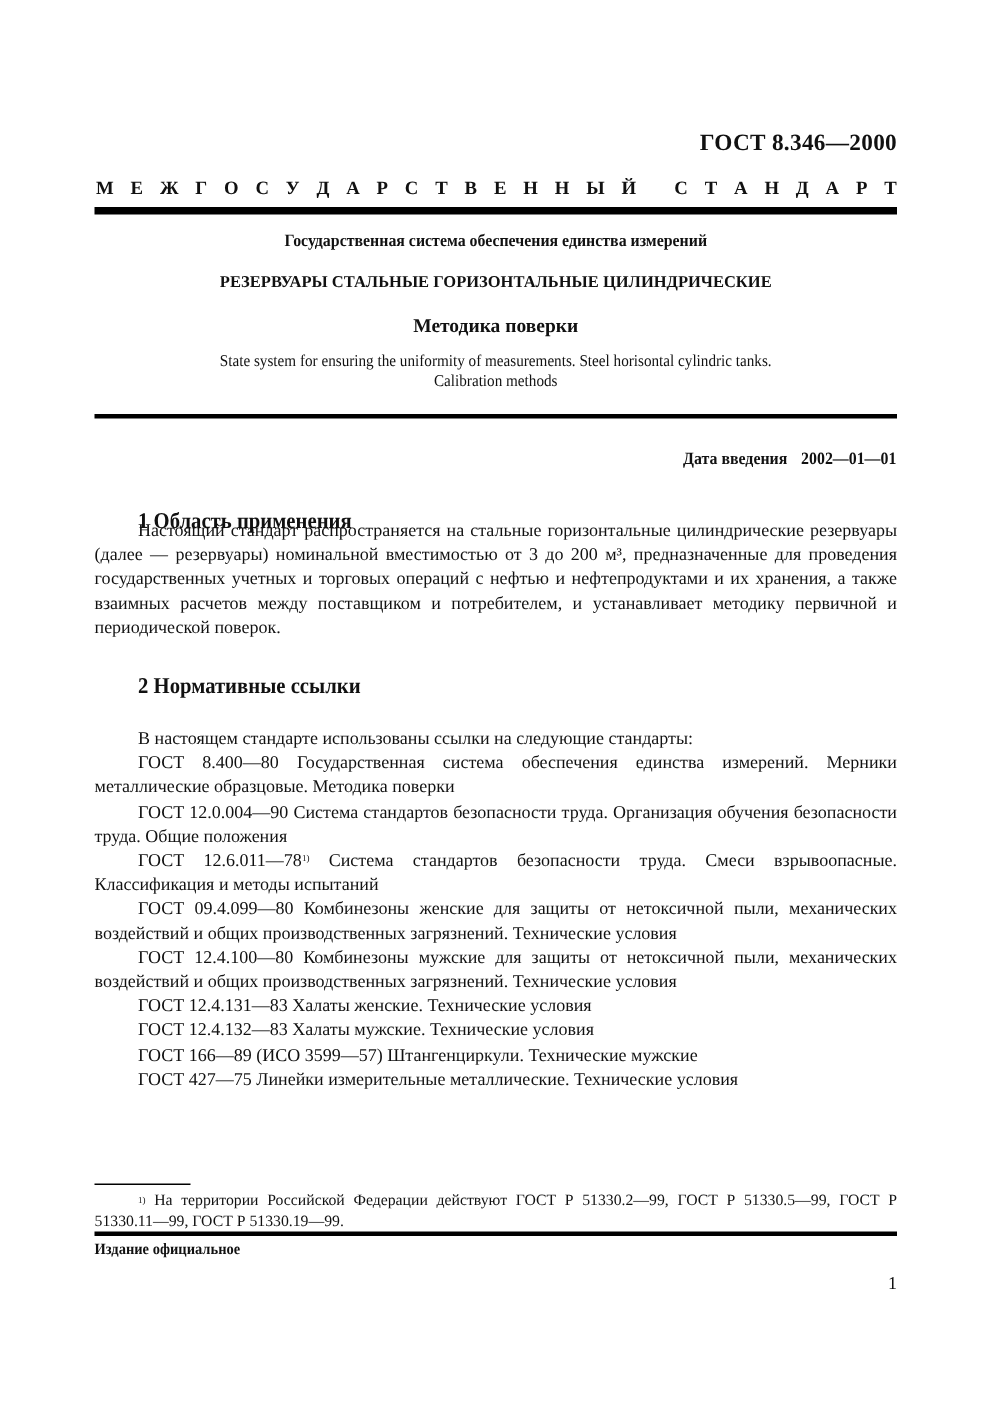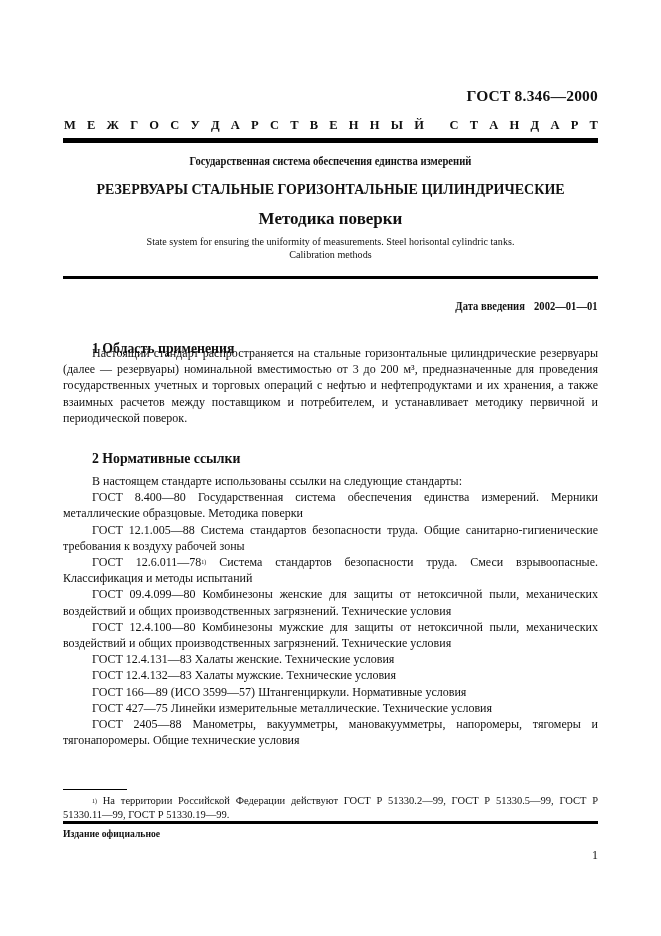--- a/index.html
+++ b/index.html
@@ -14,22 +14,22 @@
   }
   .mezh {
     top: 118px; left: 64px; width: 534px; font-size: 12.5px; font-weight: bold;
     display: flex; justify-content: space-between; white-space: nowrap;
   }
   .mezh span { display: inline-block; }
   .rule-thick { left: 63px; width: 535px; height: 5px; background: #000; }
   .rule-mid { left: 63px; width: 535px; height: 3px; background: #000; }
   .center { left: 63px; width: 535px; text-align: center; }
   .t-system { top: 155px; font-size: 11.5px; font-weight: bold; transform: scaleX(0.92); }
-  .t-main { top: 182px; font-size: 14px; font-weight: bold; }
-  .t-sub { top: 209px; font-size: 17px; font-weight: bold; }
+  .t-main { top: 182px; font-size: 11px; font-weight: bold; }
+  .t-sub { top: 209px; font-size: 13px; font-weight: bold; }
   .t-en { top: 235px; font-size: 11px; line-height: 13px; transform: scaleX(0.92); }
   .date-line { top: 300px; right: 63px; font-size: 11.5px; font-weight: bold; transform: scaleX(0.92); transform-origin: right; }
   .date-line .val { margin-left: 10px; }
   h2.sec {
     position: absolute; left: 92px; margin: 0; font-size: 15px; font-weight: bold;
     transform: scaleX(0.92); transform-origin: left;
   }
   .para {
     position: absolute; left: 63px; width: 535px; font-size: 12px; line-height: 16.2px;
     text-align: justify;
@@ -92,32 +92,31 @@
 <div class="abs date-line">
   <span>Дата введения</span><span class="val">2002—01—01</span>
 </div>
 
 <h2 class="sec" style="top:340px;">1 Область применения</h2>
 <div class="para" style="top:345px;">
   <p>Настоящий стандарт распространяется на стальные горизонтальные цилиндрические резервуары (далее — резервуары) номинальной вместимостью от 3 до 200 м³, предназначенные для проведения государственных учетных и торговых операций с нефтью и нефтепродуктами и их хранения, а также взаимных расчетов между поставщиком и потребителем, и устанавливает методику первичной и периодической поверок.</p>
 </div>
 
 <h2 class="sec" style="top:450px;">2 Нормативные ссылки</h2>
-<div class="para" style="top:473px;font-family:Liberation Serif, serif;">
+<div class="para" style="top:484px;font-family:Liberation Serif, serif;">
   <p>В настоящем стандарте использованы ссылки на следующие стандарты:</p>
   <p><span>ГОСТ 8.400—80</span> <span>Государственная система обеспечения единства измерений. Мерники металлические образцовые. Методика поверки</span></p>
-  <p><span>ГОСТ 12.1.005—88</span> <span>Система стандартов безопасности труда. Общие санитарно-гигиенические требования к воздуху рабочей зоны</span></p>
+  <p><span>ГОСТ 12.0.004—90</span> <span>Система стандартов безопасности труда. Организация обучения безопасности труда. Общие положения</span></p>
   <p><span>ГОСТ 12.6.011—78</span><sup class="fnref">1)</sup> <span>Система стандартов безопасности труда. Смеси взрывоопасные. Классификация и методы испытаний</span></p>
   <p><span>ГОСТ 09.4.099—80</span> <span>Комбинезоны женские для защиты от нетоксичной пыли, механических воздействий и общих производственных загрязнений. Технические условия</span></p>
   <p><span>ГОСТ 12.4.100—80</span> <span>Комбинезоны мужские для защиты от нетоксичной пыли, механических воздействий и общих производственных загрязнений. Технические условия</span></p>
   <p><span>ГОСТ 12.4.131—83</span> <span>Халаты женские. Технические условия</span></p>
   <p><span>ГОСТ 12.4.132—83</span> <span>Халаты мужские. Технические условия</span></p>
-  <p><span>ГОСТ 166—89 (ИСО 3599—57)</span> <span>Штангенциркули. Нормативные условия</span></p>
+  <p><span>ГОСТ 166—89 (ИСО 3599—57)</span> <span>Штангенциркули. Технические мужские</span></p>
   <p><span>ГОСТ 427—75</span> <span>Линейки измерительные металлические. Технические условия</span></p>
-  <p><span>ГОСТ 2405—88</span> <span>Манометры, вакуумметры, мановакуумметры, напоромеры, тягомеры и тягонапоромеры. Общие технические условия</span></p>
 </div>
 
 <div class="abs fn-rule"></div>
 <div class="abs footnote">
   <sup>1)</sup> <span>На территории Российской Федерации действуют ГОСТ Р 51330.2—99, ГОСТ Р 51330.5—99, ГОСТ Р 51330.11—99, ГОСТ Р 51330.19—99.</span>
 </div>
 
 <div class="abs rule-mid" style="top:821px;"></div>
 <div class="abs official">Издание официальное</div>
 <div class="abs page-num">1</div>

